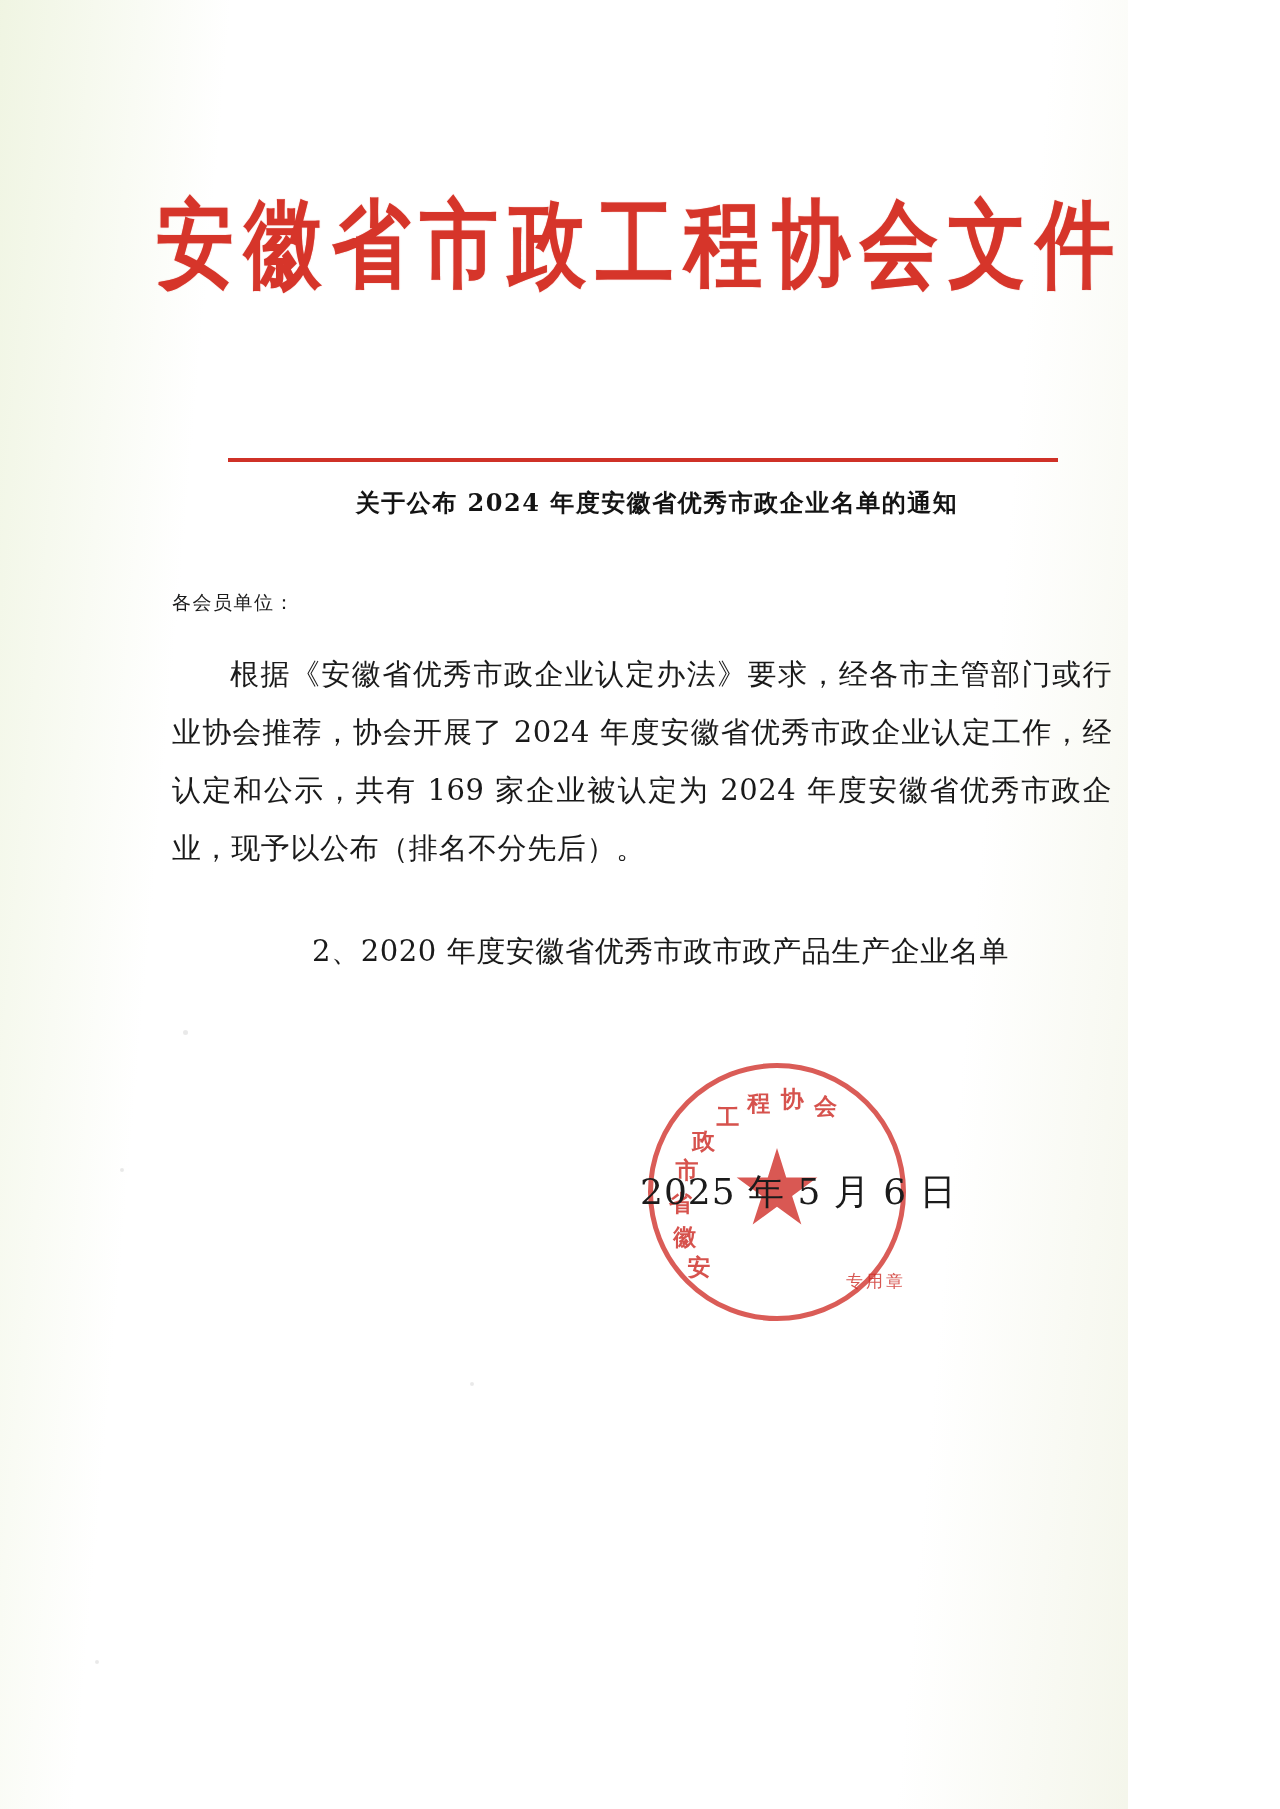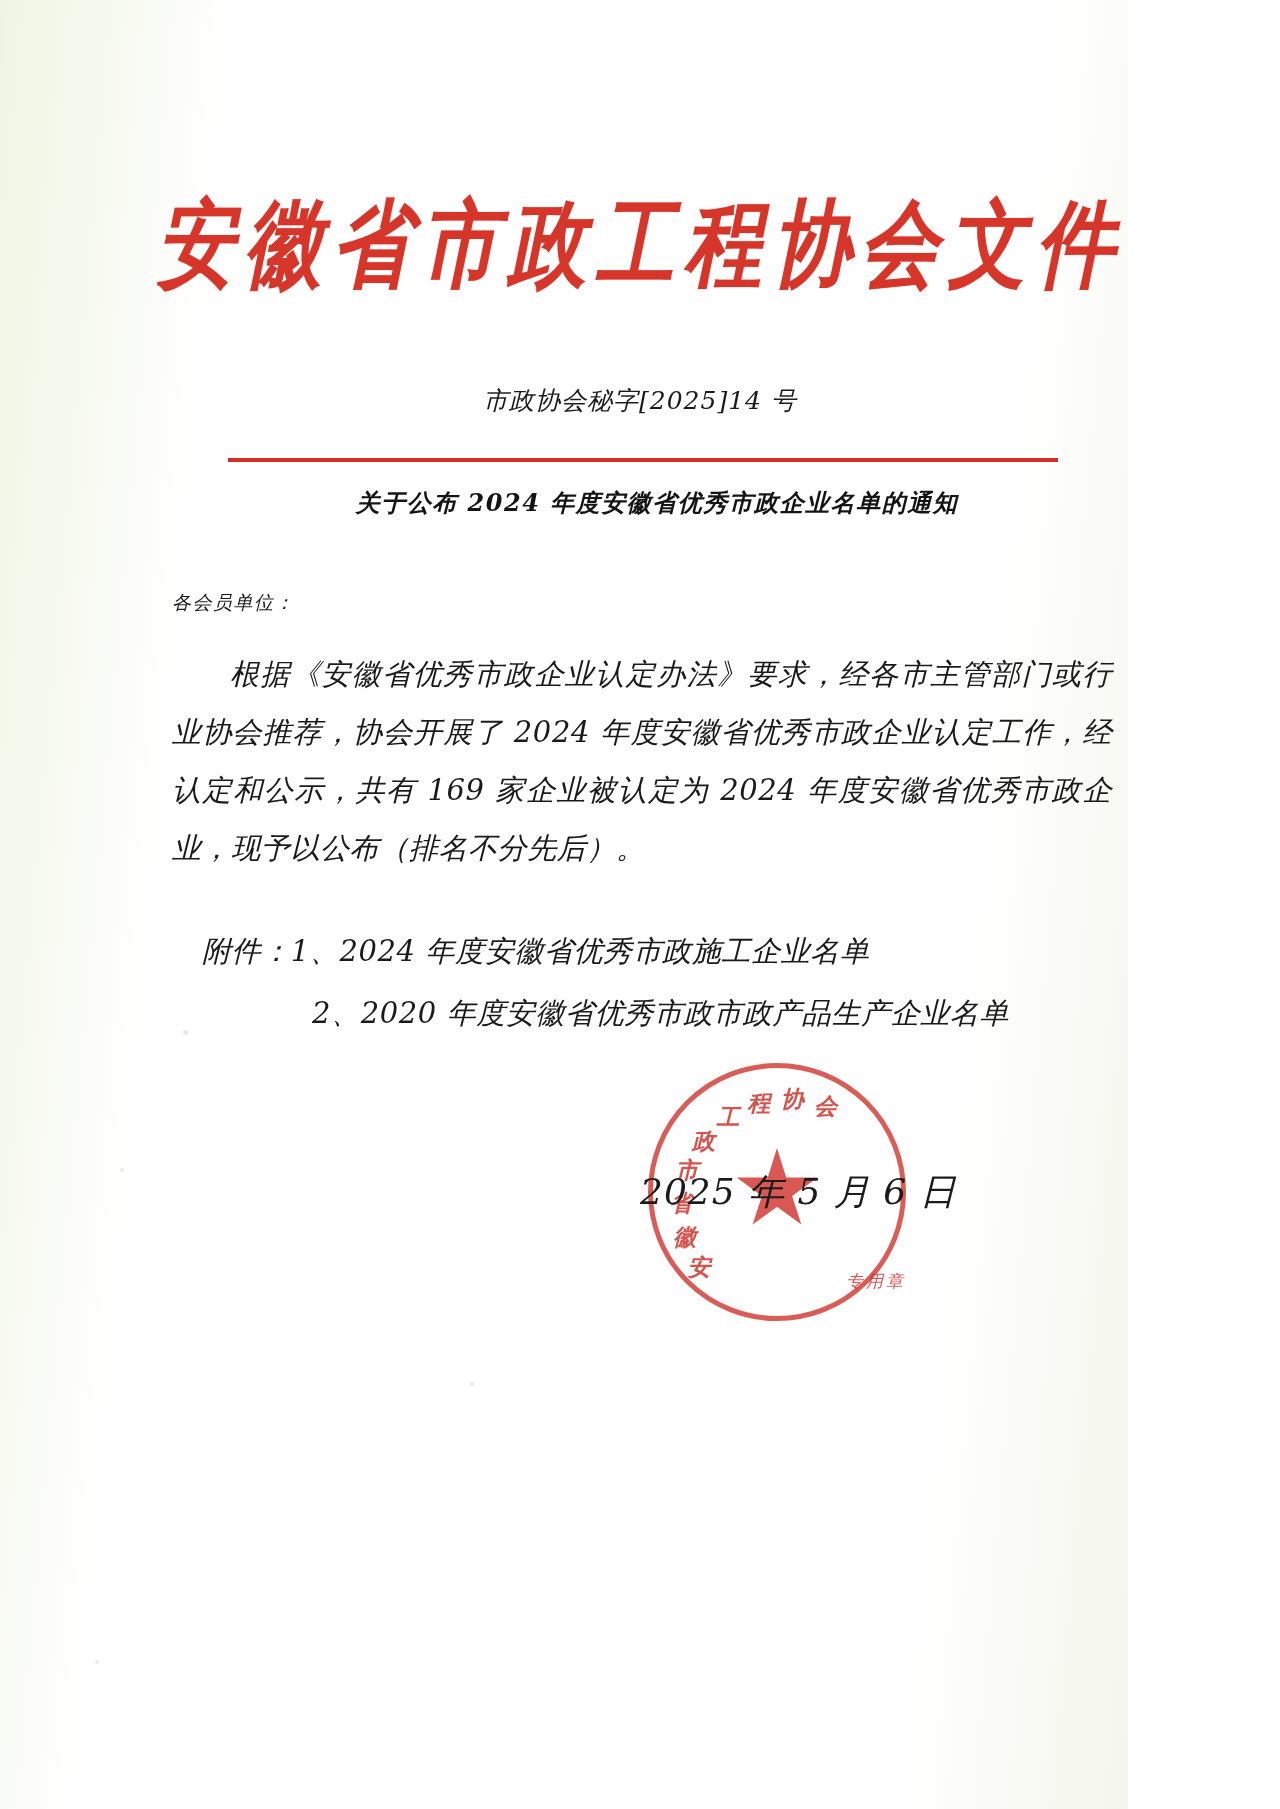--- a/index.html
+++ b/index.html
@@ -14,21 +14,20 @@
     color: #1a1a1a;
     position: relative;
     overflow: hidden;
   }
 
   .page {
     position: relative;
     width: 1128px;
     height: 1809px;
     background: #bef264;
-    font-style: italic;
   }
 
   
   .paper-tint {
     position: absolute;
     inset: 0;
     background:
       linear-gradient(95deg, rgba(245,245,240,0.9) 0%, rgba(255,255,255,1) 18%, rgba(255,255,255,1) 82%, rgba(247,246,242,0.95) 100%);
     pointer-events: none;
   }
@@ -208,34 +207,30 @@
 
 <div class="page">
   <div class="paper-tint"></div>
 
   <div class="doc-body">
 
     <div class="masthead">
       <div class="masthead-title">安徽省市政工程协会文件</div>
     </div>
 
-    <div class="doc-number">市政协会秘字[2025]14 号</div>
 
     <div class="red-rule"></div>
 
     <div class="doc-heading">关于公布 2024 年度安徽省优秀市政企业名单的通知</div>
 
     <div class="salutation">各会员单位：</div>
 
     <div class="body-para">根据《安徽省优秀市政企业认定办法》要求，经各市主管部门或行业协会推荐，协会开展了 2024 年度安徽省优秀市政企业认定工作，经认定和公示，共有 169 家企业被认定为 2024 年度安徽省优秀市政企业，现予以公布（排名不分先后）。</div>
 
     <div class="attachments">
-      <div class="attach-line-1">
-        <span>附件：</span><span>1、2024 年度安徽省优秀市政施工企业名单</span>
-      </div>
       <div class="attach-line-2">
         <span>2、2020 年度安徽省优秀市政市政产品生产企业名单</span>
       </div>
     </div>
 
     <div class="seal">
       <div class="seal-ring"></div>
       <div class="seal-star"></div>
       <div class="seal-text">
         <span style="transform: rotate(-124deg) translate(0,-108px) rotate(124deg);">安</span>

